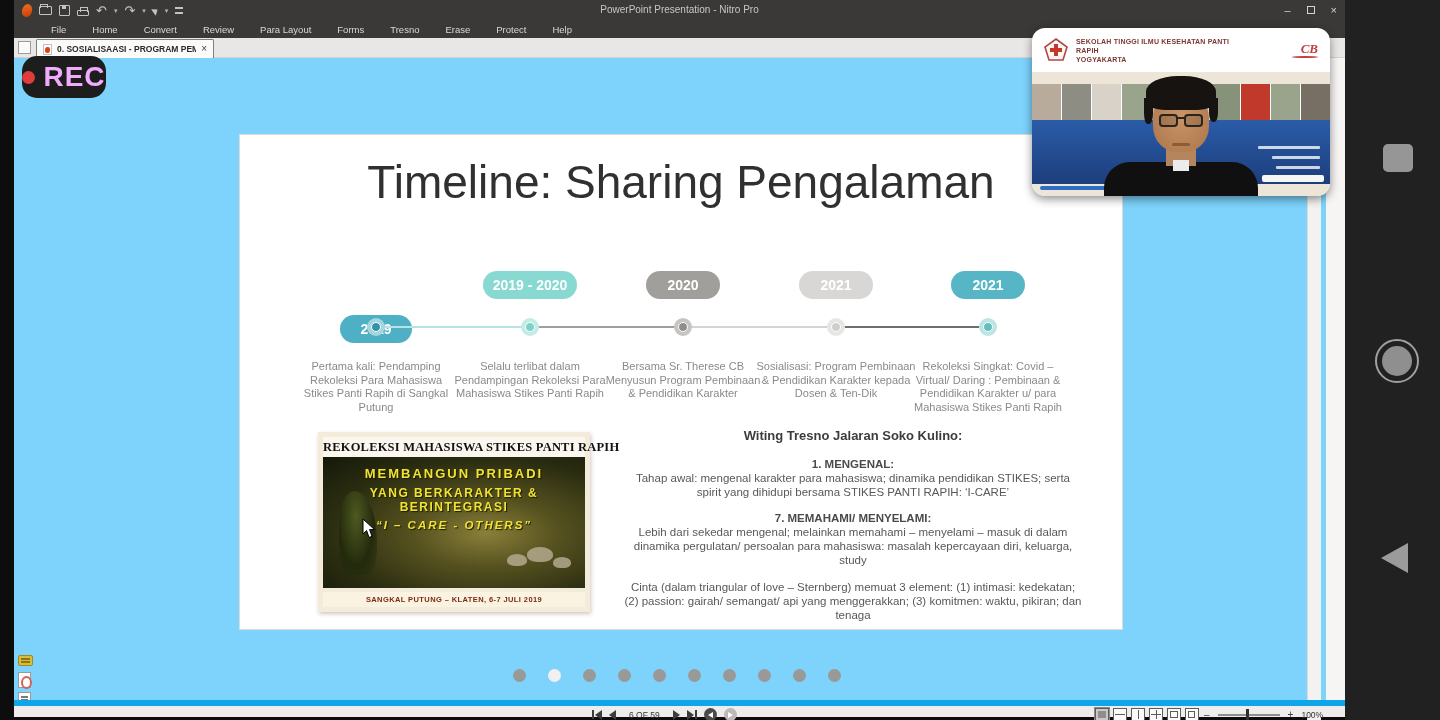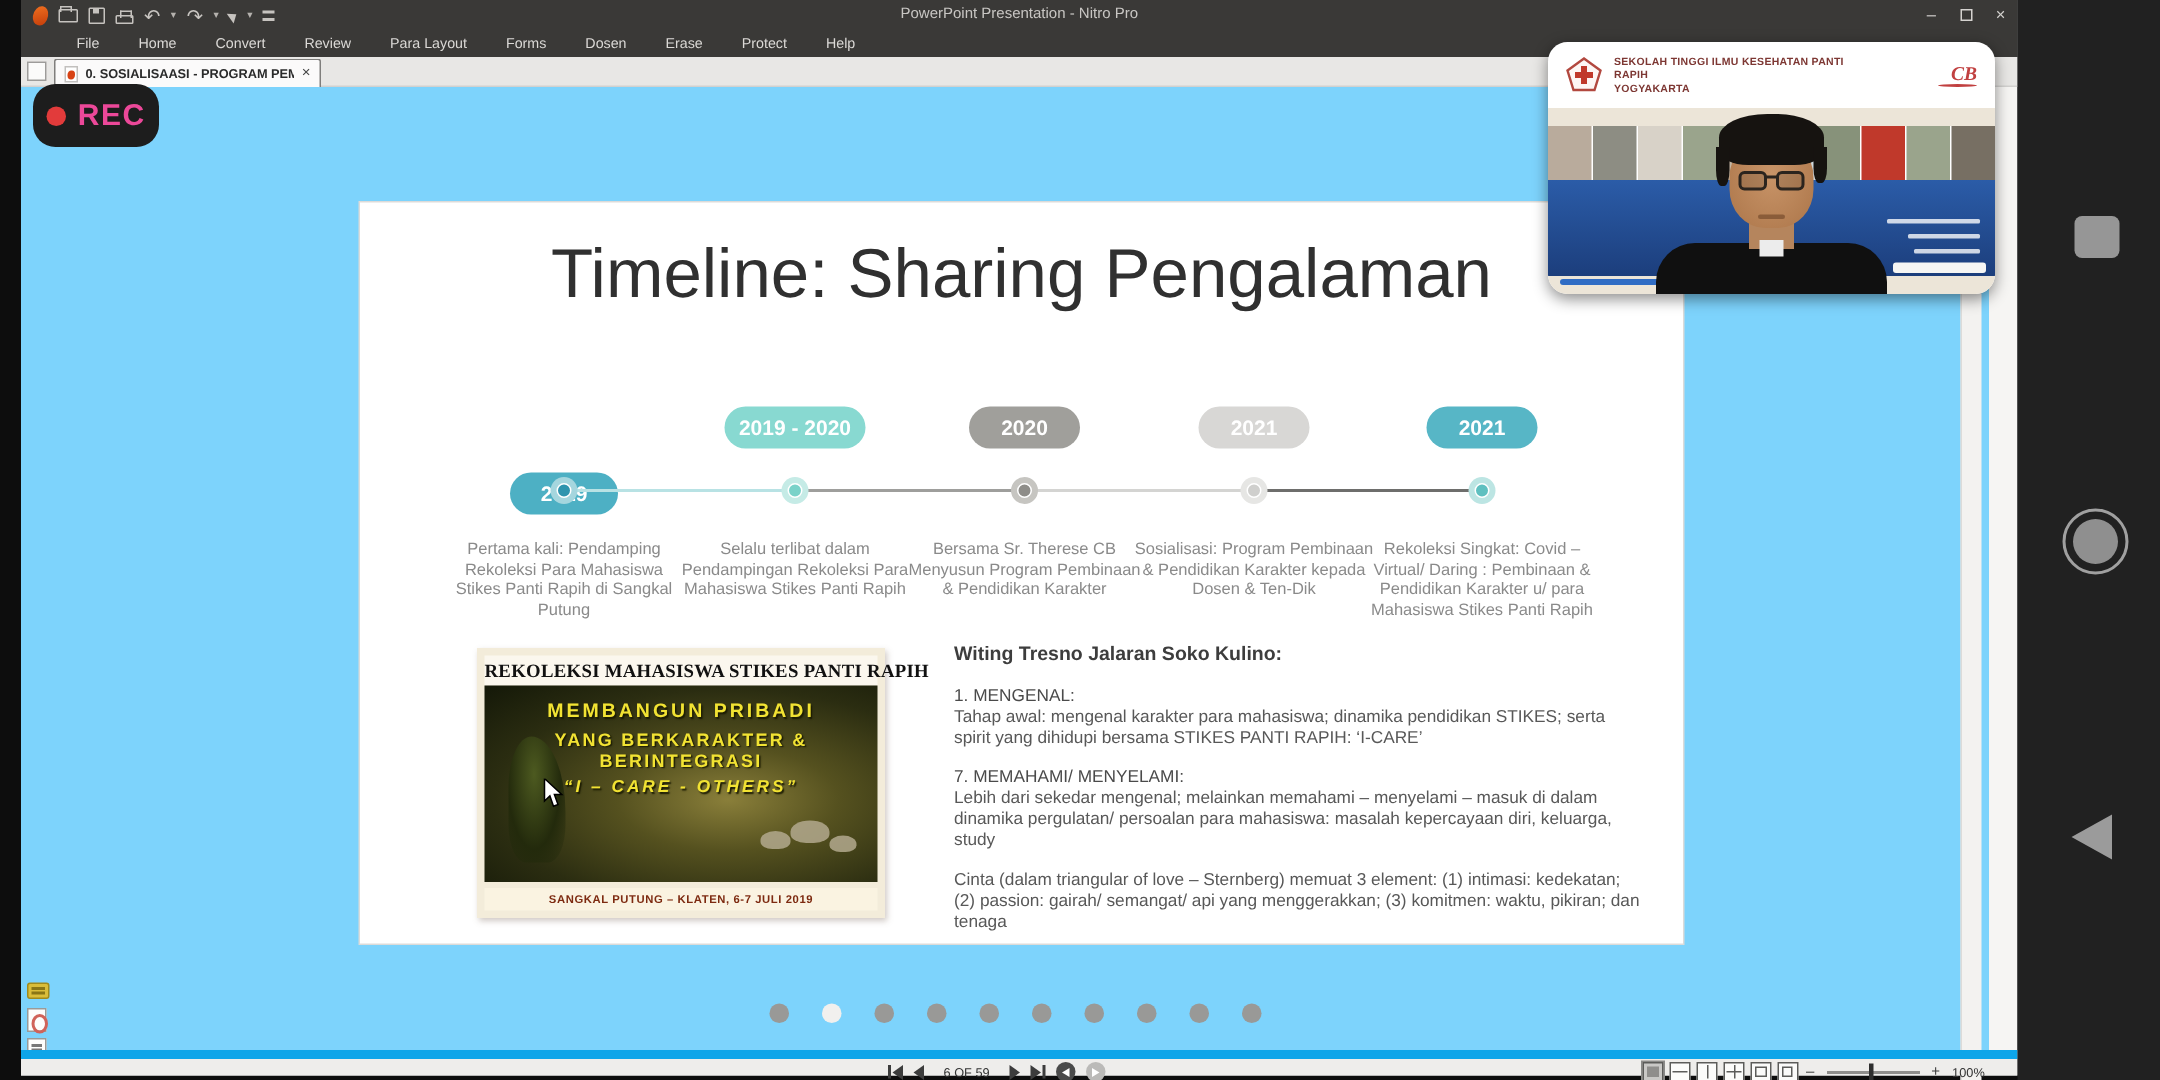--- a/index.html
+++ b/index.html
@@ -77,23 +77,23 @@
     background:radial-gradient(ellipse at 45% 30%, #4d5a20 0%, #232a0c 60%, transparent 100%); border-radius:40% 60% 30% 30%; }
   .poster-img .sheep { position:absolute; border-radius:50% 50% 40% 40%; background:#b3a98e; opacity:.85; }
   .py { text-align:center; color:#f2e333; font-weight:bold; text-shadow:1px 1px 1px #1a1a00; position:relative; }
   .py1 { margin-top:9px; font-size:13px; letter-spacing:2px; }
   .py2 { margin-top:5px; font-size:12px; letter-spacing:1.5px; }
   .py3 { margin-top:5px; font-size:11.5px; font-style:italic; letter-spacing:2px; }
   .poster-foot { margin-top:4px; background:#faf3e1; text-align:center; font-size:7.5px; font-weight:bold;
     color:#7d2a10; padding:3px 0; letter-spacing:.4px; }
 
   
-  .notes { position:absolute; left:396px; top:293px; width:458px; color:#555; }
+  .notes { position:absolute; left:384px; top:293px; width:458px; color:#555;text-align:center; }
   .notes-head { font-size:13px; font-weight:bold; color:#3d3d3d; margin-bottom:15px; }
-  .note-title { font-size:11.5px; font-weight:normal; color:#4a4a4a; margin-bottom:1px; }
+  .note-title { font-size:11.5px; font-weight:bold; color:#4a4a4a; margin-bottom:1px; }
   .note-body { font-size:11.5px; line-height:14px; color:#585858; margin-bottom:13px; }
 
   
   .pager { position:absolute; left:499px; top:611px; display:flex; gap:22px; }
   .pdot { width:13px; height:13px; border-radius:50%; background:#999997; }
   .pdot.active { background:#f1f0ee; }
 
   
   .scrollbar { position:absolute; right:5px; top:58px; width:14px; height:642px; background:#f3f2f0; border-left:1px solid #dcdbd9; }
   .sb-btn { position:absolute; left:0; width:14px; height:14px; display:flex; align-items:center; justify-content:center;
@@ -136,21 +136,21 @@
   .nav-square { position:absolute; left:38px; top:144px; width:30px; height:28px; background:#969696; border-radius:5px; }
   .nav-home-outer { position:absolute; left:30px; top:339px; width:44px; height:44px; border:2.5px solid #a0a0a0; border-radius:50%; display:flex; align-items:center; justify-content:center; }
   .nav-home-inner { width:30px; height:30px; background:#8f8f8f; border-radius:50%; }
   .nav-back { position:absolute; left:36px; top:543px; width:0; height:0;
     border-right:27px solid #9b9b9b; border-top:15px solid transparent; border-bottom:15px solid transparent; }
 
   
   .rec { position:absolute; left:22px; top:56px; width:84px; height:42px; background:#1d1d1d; border-radius:15px;
     display:flex; align-items:center; justify-content:center; gap:8px; z-index:50; }
   .rec-dot { width:13px; height:13px; border-radius:50%; background:#e23b3b; }
-  .rec-label { color:#ec4899; font-size:20px; font-weight:bold; letter-spacing:1px; }
+  .rec-label { color:#f0abfc; font-size:28px; font-weight:bold; letter-spacing:1px; }
 
   
   .webcam { position:absolute; left:1032px; top:28px; width:298px; height:168px; background:#fff; border-radius:13px;
     overflow:hidden; box-shadow:0 3px 10px rgba(0,0,0,.45); z-index:40; }
   .cam-head { position:relative; height:44px; display:flex; align-items:center; padding:0 12px; }
   .inst-logo { flex:none; }
   .inst-text { margin-left:8px; font-size:7px; font-weight:bold; color:#7d3733; line-height:9px; letter-spacing:.2px; width:170px; }
   .cb-logo { margin-left:auto; color:#c14040; font-family:"Liberation Serif", serif; font-style:italic; font-weight:bold;
     font-size:13px; line-height:11px; text-align:right; }
   .cb-swoosh { display:block; width:26px; height:2px; background:#c14040; border-radius:50%; margin-top:2px; }
@@ -204,21 +204,21 @@
         <span class="wc-max"></span>
         <span class="wc">×</span>
       </div>
       <div class="menubar">
         <span class="menu-item">File</span>
         <span class="menu-item">Home</span>
         <span class="menu-item">Convert</span>
         <span class="menu-item">Review</span>
         <span class="menu-item">Para Layout</span>
         <span class="menu-item">Forms</span>
-        <span class="menu-item">Dosen</span>
+        <span class="menu-item">Tresno</span>
         <span class="menu-item">Erase</span>
         <span class="menu-item">Protect</span>
         <span class="menu-item">Help</span>
       </div>
     </div>
 
     <div class="tabstrip">
       <span class="side-check"></span>
       <div class="tab">
         <span class="pdf-ic"></span>

